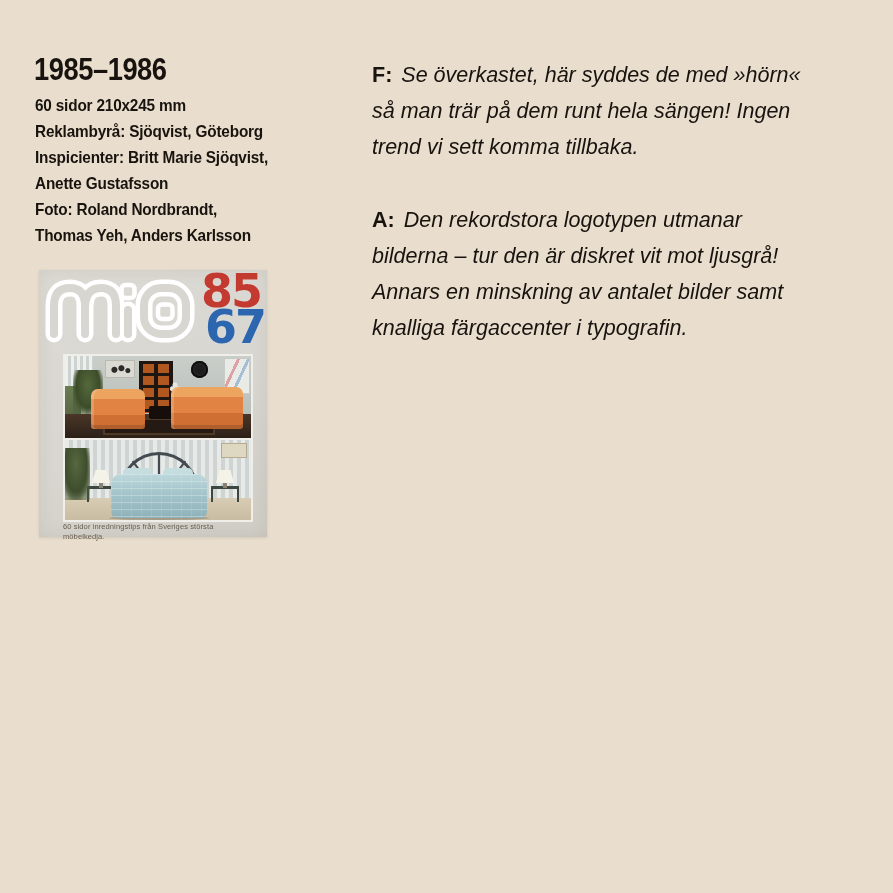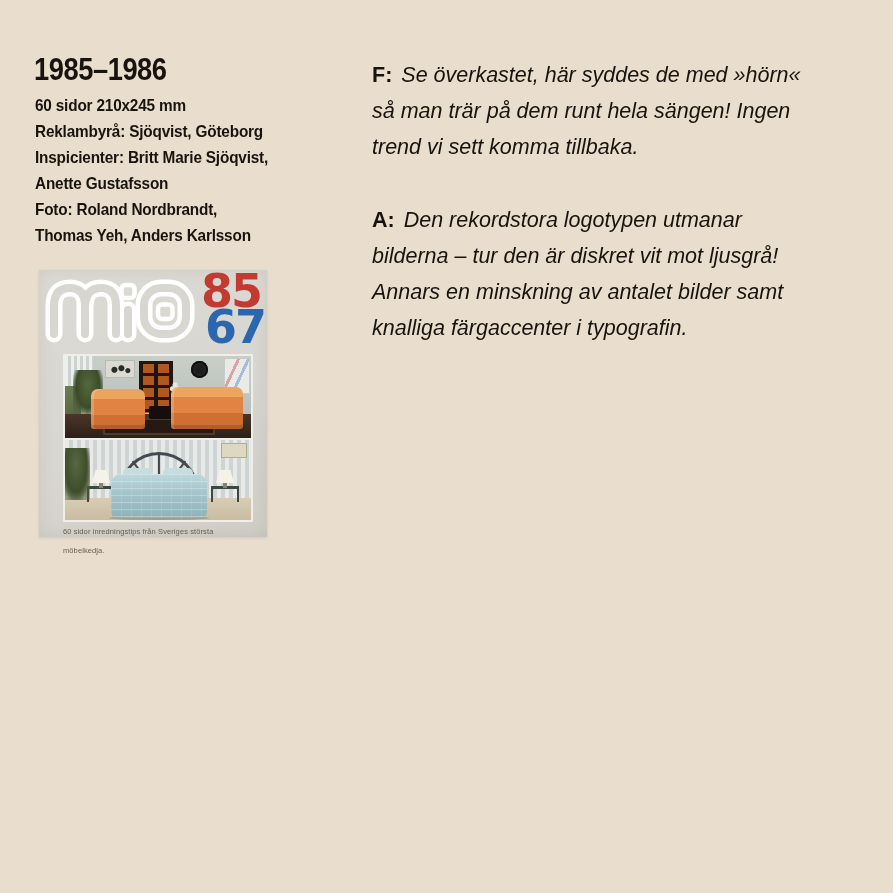--- a/index.html
+++ b/index.html
@@ -112,21 +112,21 @@
   .bd-shadow{left:44px;top:76px;width:100px;height:4px;background:rgba(0,0,0,.18);border-radius:50%;}
   .bd-bed{left:46px;top:34px;width:96px;height:44px;
       background:
         repeating-linear-gradient(180deg,rgba(255,255,255,.28) 0 1.5px,transparent 1.5px 7px),
         repeating-linear-gradient(90deg,rgba(255,255,255,.10) 0 1px,transparent 1px 10px),
         linear-gradient(180deg,#bdd8dc 0,#a3c4ca 45%,#8fb2ba 100%);
       border-radius:10px 10px 6px 6px;}
 
   .cover-caption{
     position:absolute;left:24px;top:252px;width:190px;
-    font-size:7.5px;letter-spacing:.1px;color:#675d4f;line-height:19px;
+    font-size:7.5px;letter-spacing:.1px;color:#675d4f;line-height:10px;
   }
 
   
   .commentary{position:absolute;left:372px;top:57px;width:480px;}
   .para{margin:0;font-size:21.5px;line-height:36px;}
   .para + .para{margin-top:37px;}
   .para .label{font-weight:700;font-style:normal;margin-right:9px;}
   .para .itext{font-style:italic;font-weight:500;white-space:pre;}
 </style>
 </head>

